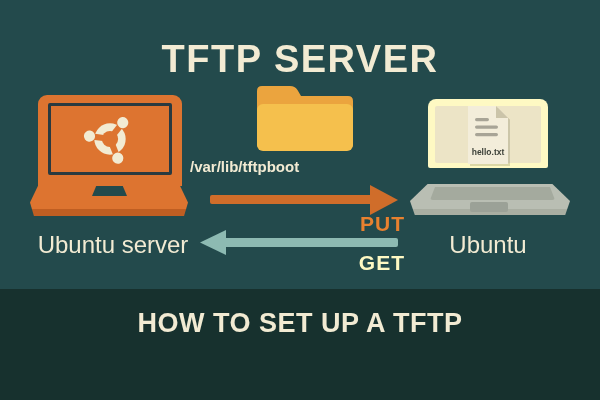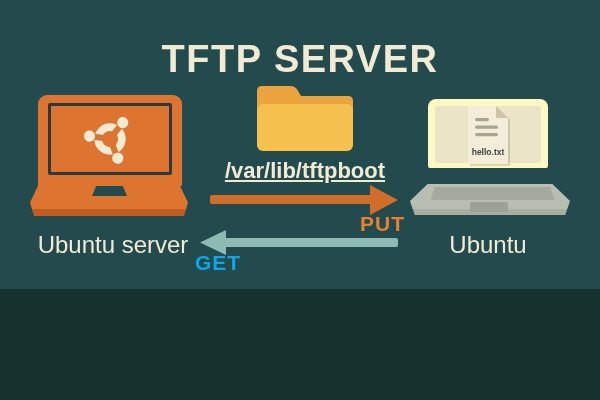--- a/index.html
+++ b/index.html
@@ -37,36 +37,36 @@
   .device-label {
     position:absolute; width:220px; text-align:center;
     color:#f2ebd3; font-size:24px; font-weight:normal;
   }
   .server-label { left:3px; top:231px; }
   .client-label { left:378px; top:231px; }
 
   
   .folder-wrap { position:absolute; left:257px; top:86px; }
   .path-label {
-    position:absolute; left:190px; top:158px; width:230px; text-align:center;
-    color:#f2ebd3; font-size:22px; font-weight:bold;text-decoration:underline;
+    position:absolute; left:190px; top:158px; width:230px; 
+    color:#f2ebd3; font-size:15px; font-weight:bold;
   }
   .arrow-put { position:absolute; left:210px; top:185px; width:188px; height:30px; }
   .arrow-put .shaft { position:absolute; left:0; right:26px; top:10px; height:9px; background:#d06d2a; border-radius:2px; }
   .arrow-put .head  { position:absolute; right:0; top:0; width:28px; height:30px; background:#d06d2a; clip-path:polygon(0 0,100% 50%,0 100%); }
   .put-label {
     position:absolute; left:195px; top:212px; width:210px; text-align:right;
     color:#e8812f; font-size:21px; font-weight:bold; letter-spacing:1px;
   }
   .arrow-get { position:absolute; left:200px; top:230px; width:198px; height:25px; }
   .arrow-get .shaft { position:absolute; left:24px; right:0; top:8px; height:9px; background:#8dbab2; border-radius:2px; }
   .arrow-get .head  { position:absolute; left:0; top:0; width:26px; height:25px; background:#8dbab2; clip-path:polygon(100% 0,0 50%,100% 100%); }
   .get-label {
-    position:absolute; left:195px; top:251px; width:210px; text-align:left;
-    color:#0ea5e9; font-size:21px; font-weight:bold; letter-spacing:1px;
+    position:absolute; left:195px; top:251px; width:210px; text-align:right;
+    color:#fef9c3; font-size:21px; font-weight:bold; letter-spacing:1px;
   }
 
   
   .client-lid {
     position:absolute; left:428px; top:99px; width:120px; height:69px;
     background:#fef9c3; border-radius:8px 8px 2px 2px;
   }
   .client-screen {
     position:absolute; left:7px; top:7px; right:7px; bottom:5px;
     background:#ece4c6; border-radius:2px;
@@ -164,16 +164,17 @@
     </div>
   </div>
   <div class="client-base">
     <div class="client-keyboard"></div>
     <div class="client-trackpad"></div>
   </div>
   <div class="device-label client-label">Ubuntu</div>
 
   <div class="footer">
     <div class="footer-heading">
+      <div>HOW TO SET UP A TFTP</div>
     </div>
   </div>
 
 </div>
 
 </body></html>

